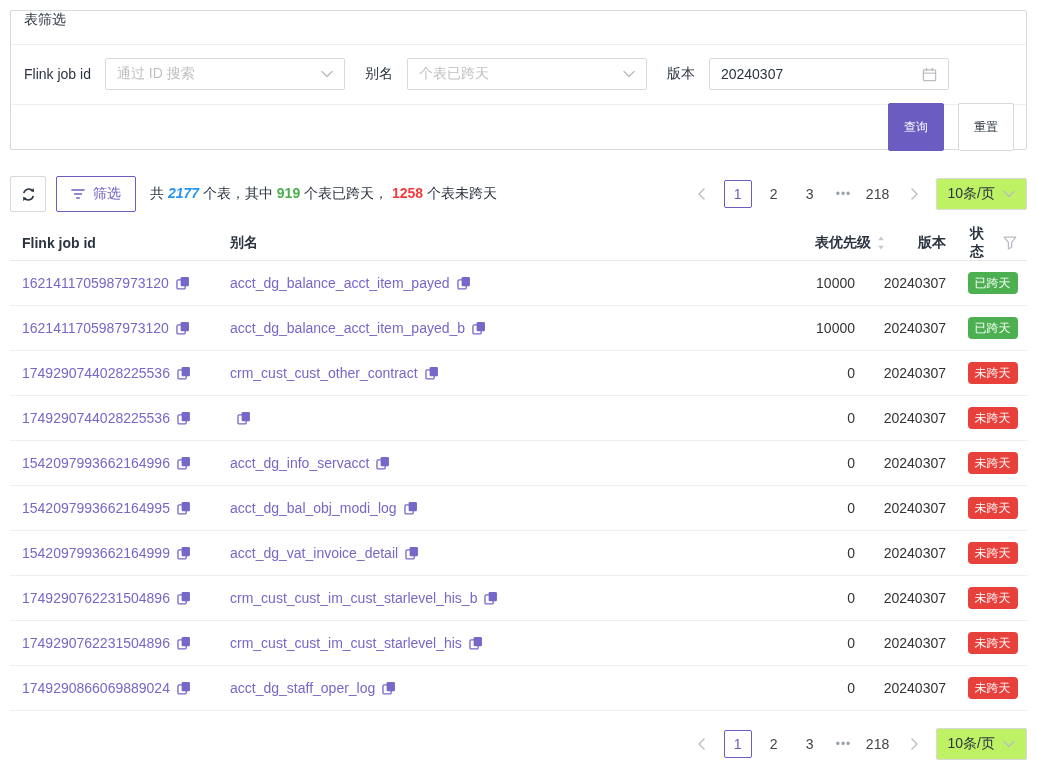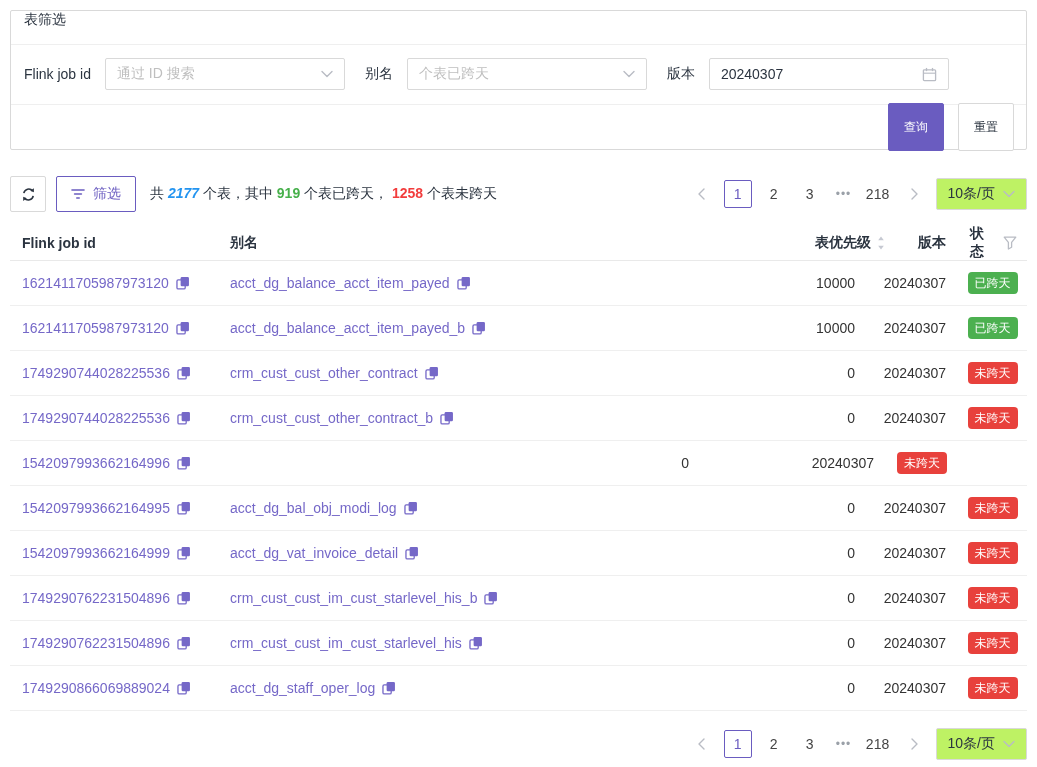--- a/index.html
+++ b/index.html
@@ -316,36 +316,43 @@
         <div class="tr">
           <div class="td td-jobid">
             <a class="cell-link">1749290744028225536</a>
             <button class="copy-btn">
               <svg width="14" height="14" viewBox="0 0 16 16">
                 <use href="#i-copy"></use>
               </svg>
             </button>
           </div>
           <div class="td td-alias">
-            <a class="cell-link">crm_cust_cust_other_contract_b</a>
             <button class="copy-btn">
               <svg width="14" height="14" viewBox="0 0 16 16">
                 <use href="#i-copy"></use>
               </svg>
             </button>
           </div>
           <div class="td td-priority">0</div>
           <div class="td td-version">20240307</div>
           <div class="td td-status">
             <span class="badge danger">未跨天</span>
           </div>
         </div>
         <div class="tr">
           <div class="td td-jobid">
             <a class="cell-link">1542097993662164996</a>
+            <button class="copy-btn">
+              <svg width="14" height="14" viewBox="0 0 16 16">
+                <use href="#i-copy"></use>
+              </svg>
+            </button>
+          </div>
+          <div class="td td-alias">
+            <a class="cell-link">acct_dg_info_servacct</a>
             <button class="copy-btn">
               <svg width="14" height="14" viewBox="0 0 16 16">
                 <use href="#i-copy"></use>
               </svg>
             </button>
           </div>
           <div class="td td-priority">0</div>
           <div class="td td-version">20240307</div>
           <div class="td td-status">
             <span class="badge danger">未跨天</span>

